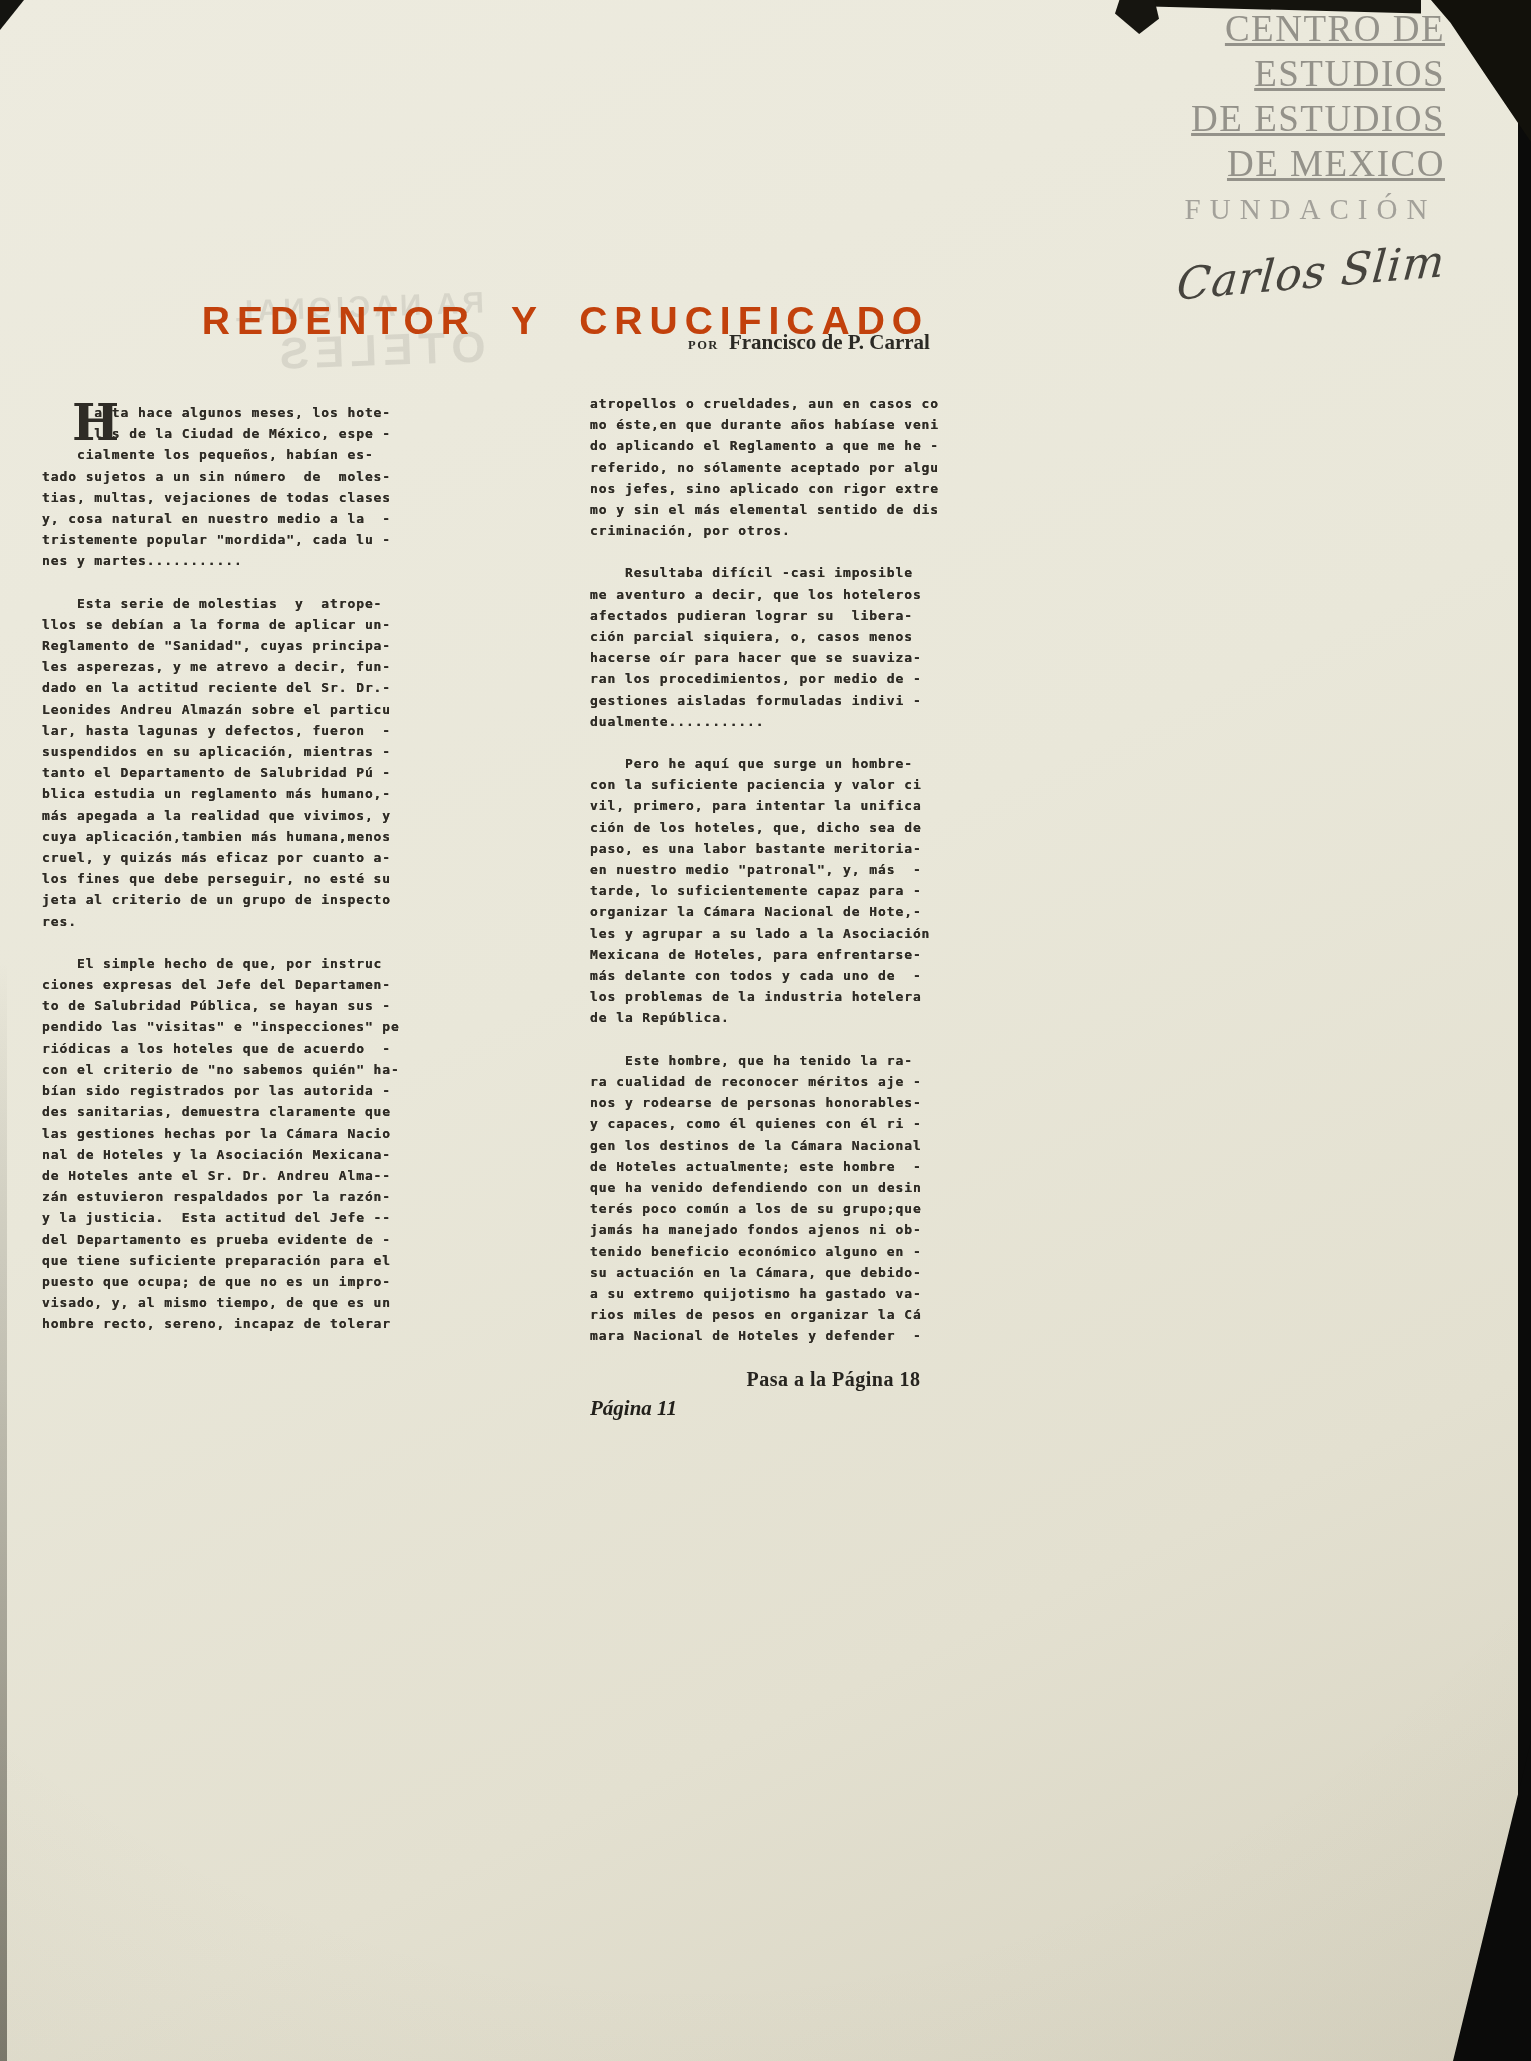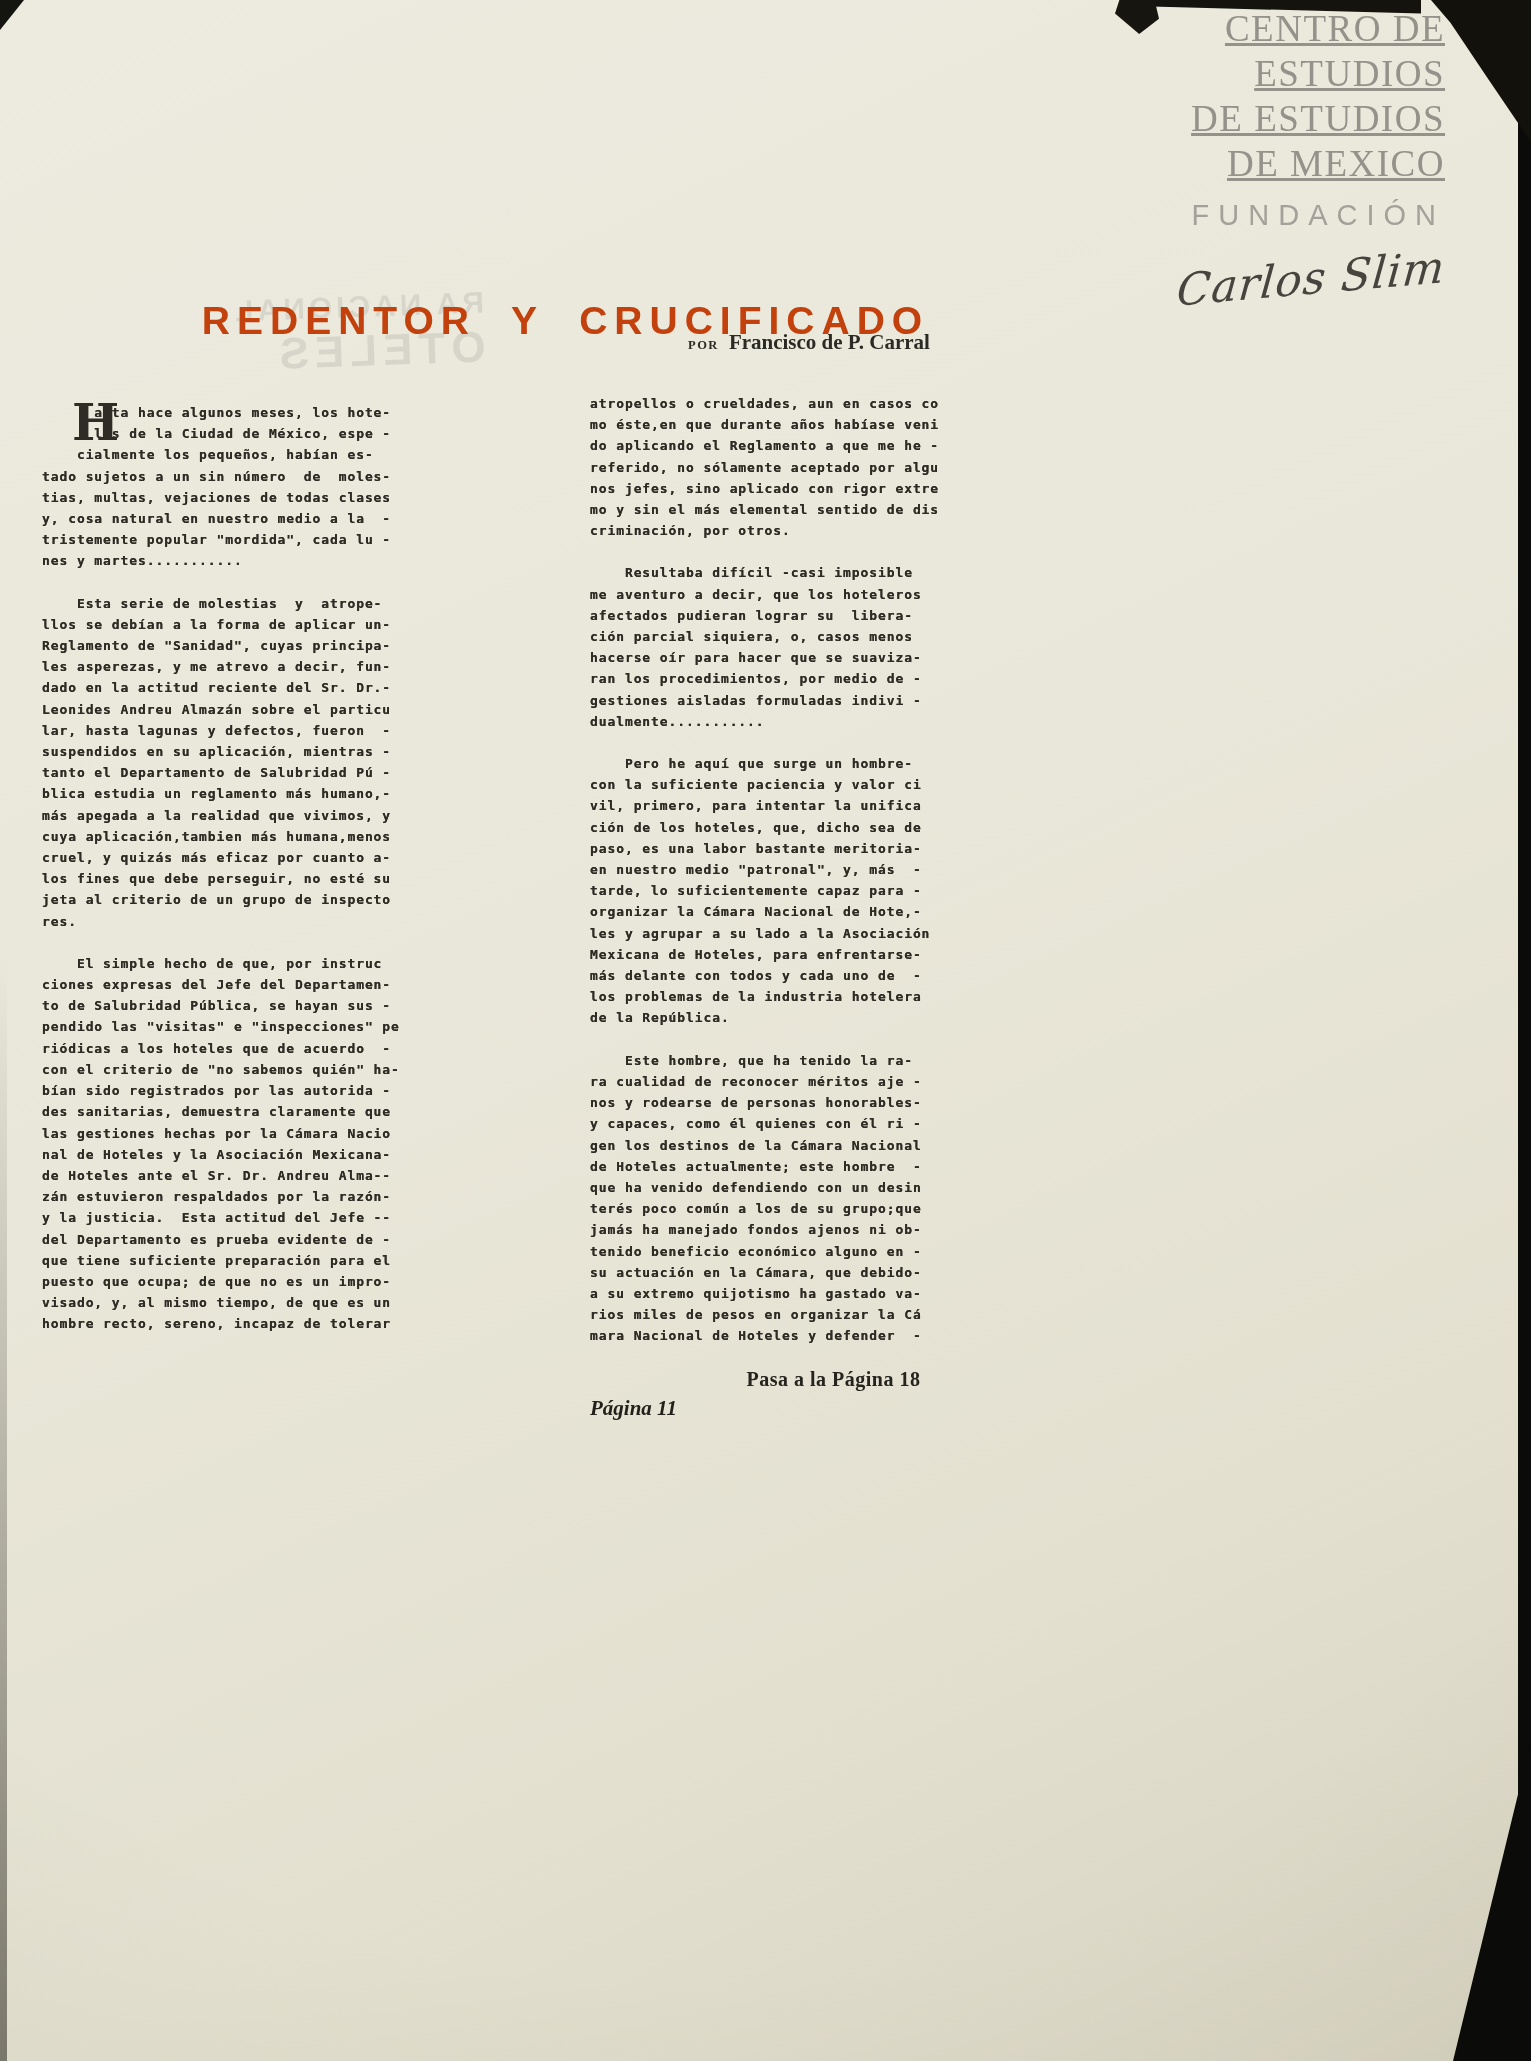--- a/index.html
+++ b/index.html
@@ -26,22 +26,22 @@
     clip-path:polygon(100% 0,100% 100%,0 100%,55% 45%);z-index:3;}
   .corner-tl{position:absolute;top:0;left:0;width:24px;height:30px;background:#141410;
     clip-path:polygon(0 0,100% 0,0 100%);z-index:3;}
   .edge-left{position:absolute;left:0;bottom:0;width:7px;height:1100px;
     background:linear-gradient(to bottom,rgba(40,38,28,0),rgba(40,38,28,0.55));z-index:3;}
 
   
   .watermark{position:absolute;top:6px;right:86px;text-align:right;z-index:5;}
   .wm-line{font-family:"Liberation Serif",serif;font-size:37px;line-height:45px;
     color:#94928a;letter-spacing:1.5px;text-decoration:underline;}
-  .wm-foundation{margin-top:13px;font-family:Liberation Sans, sans-serif;font-size:29px;
-    letter-spacing:9px;color:#a3a19a;}
+  .wm-foundation{margin-top:7px;font-family:Liberation Serif, serif;font-size:29px;
+    letter-spacing:9px;color:#a3a19a;text-align:center;}
   .wm-signature{margin-top:9px;font-family:"DejaVu Serif",serif;font-style:italic;
     font-size:44px;color:#46443e;transform:rotate(-5deg) skewX(-10deg);
     transform-origin:right center;letter-spacing:1px;}
 
   
   .ghost{position:absolute;left:232px;top:290px;transform:scaleX(-1) rotate(2deg);
     opacity:.09;color:#1a1a14;font-family:"Liberation Sans",sans-serif;font-weight:bold;z-index:1;}
   .ghost-l1{font-size:30px;letter-spacing:4px;}
   .ghost-l2{font-size:44px;letter-spacing:6px;margin-top:2px;}
 

